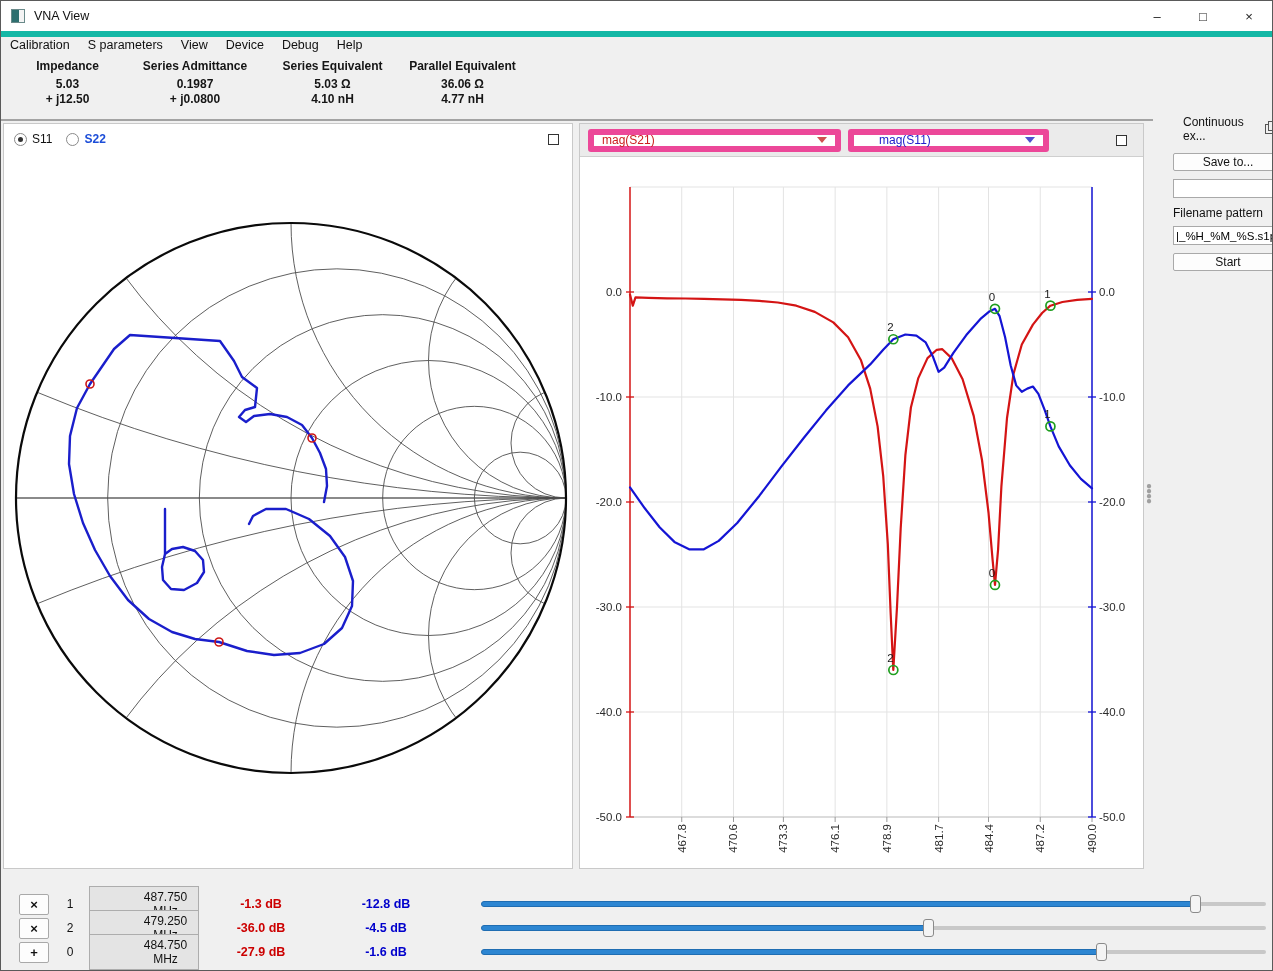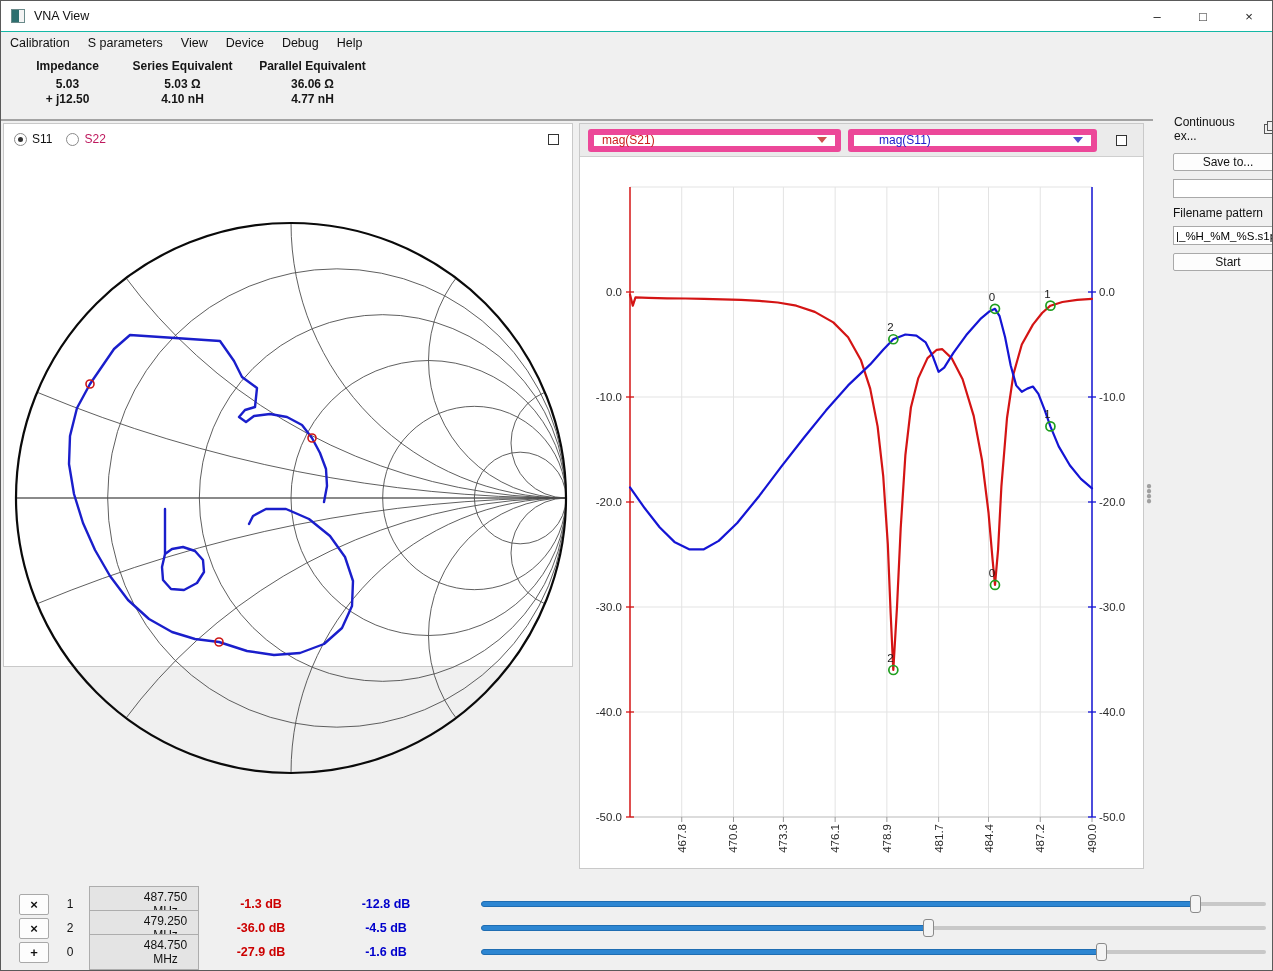--- a/index.html
+++ b/index.html
@@ -9,55 +9,55 @@
     background:#f0f0f0; border:1px solid #5a5a5a;
     font-family:"Liberation Sans", sans-serif; color:#1a1a1a;
   }
   
   #titlebar { position:absolute; left:0; top:0; width:100%; height:30px; background:#ffffff; display:flex; align-items:center; }
   #app-icon { width:14px; height:14px; margin-left:10px; border:1px solid #6a8a8a; background:linear-gradient(90deg,#2e6f6f 0 55%,#f4f4f4 55% 100%); }
   #title-text { margin-left:9px; font-size:12.5px; color:#111; }
   #win-controls { margin-left:auto; display:flex; height:100%; }
   .win-btn { width:46px; height:100%; display:flex; align-items:center; justify-content:center; font-size:13px; color:#222; }
   
-  #menubar { position:absolute; left:0; top:30px; width:100%; height:22px; background:#f0f0f0; display:flex; align-items:center; border-top:1px solid #14b8a6; }
+  #menubar { position:absolute; left:0; top:30px; width:100%; height:22px; background:#f0f0f0; display:flex; align-items:center; border-top:6px solid #14b8a6; }
   .menu-item { padding:0 9px; font-size:12.5px; color:#101010; }
   
   #statusbar { position:absolute; left:0; top:52px; width:100%; height:68px; background:#f0f0f0; border-bottom:2px solid #a3a3a3;font-weight:bold; }
   #toolbar-grip { position:absolute; left:6px; top:86px; color:#9a9a9a; font-size:11px; line-height:5px; letter-spacing:0; }
   .status-row { position:absolute; left:14px; top:6px; display:flex; }
   .status-col { text-align:center; }
   .status-col .s-label { font-size:12px; color:#151515; margin-bottom:4px; }
   .status-col .s-val { font-size:12px; color:#151515; line-height:15px; }
   .w1{width:105px}.w2{width:140px}.w3{width:150px}.w4{width:125px}.w5{width:125px}.w6{width:135px}
   
   .panel { position:absolute; background:#fff; border:1px solid #c9c9c9; }
-  #smith-panel { left:2px; top:122px; width:570px; height:544px; }
+  #smith-panel { left:2px; top:122px; width:570px; height:746px; }
   #plot-panel  { left:578px; top:122px; width:565px; height:746px; }
   #radio-row { position:absolute; left:10px; top:8px; display:flex; align-items:center; font-size:12px; }
   .radio { width:13px; height:13px; border:1px solid #8a8a8a; border-radius:50%; background:#fff; position:relative; margin-right:5px; }
   .radio.sel::after { content:""; position:absolute; left:3px; top:3px; width:5px; height:5px; border-radius:50%; background:#333; }
   .radio-label { margin-right:14px; color:#111; }
-  .radio-label.dim { color:#be185d; }
+  .radio-label.dim { color:#1d4ed8;font-weight:bold; }
   .panel-max { position:absolute; width:11px; height:11px; border:1.6px solid #333; background:#fff; }
   #smith-max { right:13px; top:10px; }
   #smith-svg { position:absolute; left:0; top:0; }
   
   #plot-header { position:absolute; left:0; top:0; width:100%; height:33px; background:#ebebeb; border-bottom:1px solid #cfcfcf; display:flex; align-items:center; }
   .combo { height:23px; background:#fff; border:6px solid #ec4899; border-radius:3px; display:flex; align-items:center; font-size:12px; padding:0 8px; }
   #combo-s21 { width:253px; margin-left:8px; color:#cc2020; }
-  #combo-s11 { width:249px; margin-left:7px; color:#2020cc;padding-left:25px; }
+  #combo-s11 { width:201px; margin-left:7px; color:#2020cc;padding-left:25px; }
   .combo .arrow { margin-left:auto; width:0; height:0; border-left:5px solid transparent; border-right:5px solid transparent; }
   #combo-s21 .arrow { border-top:6px solid #d05050; }
   #combo-s11 .arrow { border-top:6px solid #5050d0; }
   #plot-max { right:16px; top:11px; }
   #plot-svg { position:absolute; left:0; top:0; }
   
   #export-panel { position:absolute; left:1152px; top:108px; width:121px; height:220px; background:#f0f0f0; }
-  #export-title-row { display:flex; align-items:center; margin:6px 0 10px 21px; }
+  #export-title-row { display:flex; align-items:center; margin:6px 0 10px 30px; }
   #export-title { font-size:12px; color:#111; }
   .float-icon { width:10px; height:10px; border:1px solid #555; position:relative; margin-left:6px; background:#f0f0f0; }
   .float-icon::after { content:""; position:absolute; left:2px; top:-4px; width:8px; height:8px; border:1px solid #555; background:#f0f0f0; }
   .exp-btn { display:block; width:110px; height:18px; margin:0 0 8px 20px; background:#fdfdfd; border:1px solid #a9a9a9; border-radius:2px; font-size:12px; font-family:"Liberation Sans",sans-serif; color:#111; }
   .exp-input { display:block; width:110px; height:19px; margin:0 0 8px 20px; background:#fff; border:1px solid #a9a9a9; font-size:11.5px; padding:1px 2px; font-family:"Liberation Sans",sans-serif; }
   #pattern-label { font-size:12px; margin:2px 0 6px 20px; color:#111; }
   #dock-grip { position:absolute; left:1145px; top:482px; color:#a0a0a0; font-size:10px; line-height:5px; }
   
   #marker-table { position:absolute; left:0; top:885px; width:1273px; }
   .m-row { display:grid; grid-template-columns:18px 32px 38px 112px 120px 130px 30px 1fr; align-items:center; height:24px; }
@@ -95,20 +95,25 @@
     <span class="menu-item">Help</span>
   </div>
 
   <div id="statusbar">
     <div id="toolbar-grip">:<br>:</div>
     <div class="status-row">
       <div class="status-col w1">
         <div class="s-label">Impedance</div>
         <div class="s-val">5.03</div>
         <div class="s-val">+ j12.50</div>
+      </div>
+      <div class="status-col w3">
+        <div class="s-label">Series Admittance</div>
+        <div class="s-val">0.1987</div>
+        <div class="s-val">+ j0.0800</div>
       </div>
       <div class="status-col w5">
         <div class="s-label">Series Equivalent</div>
         <div class="s-val">5.03 Ω</div>
         <div class="s-val">4.10 nH</div>
       </div>
       <div class="status-col w6">
         <div class="s-label">Parallel Equivalent</div>
         <div class="s-val">36.06 Ω</div>
         <div class="s-val">4.77 nH</div>

